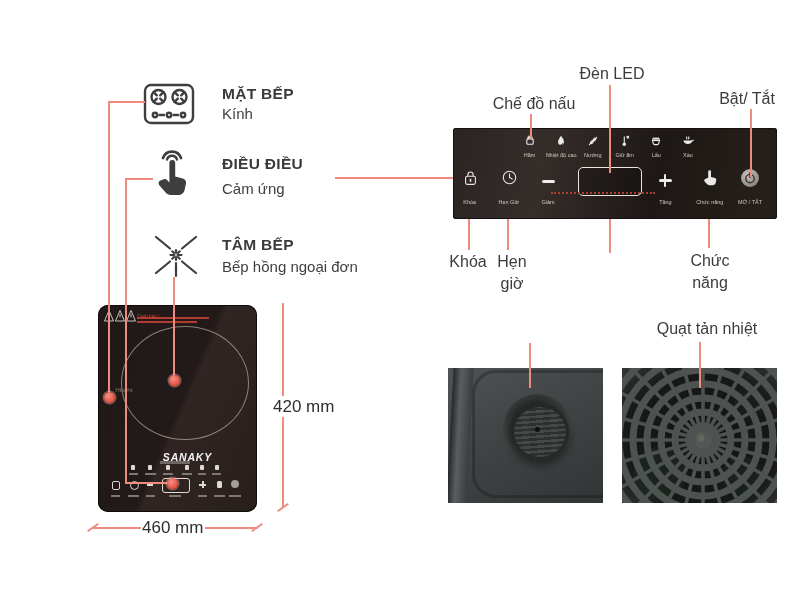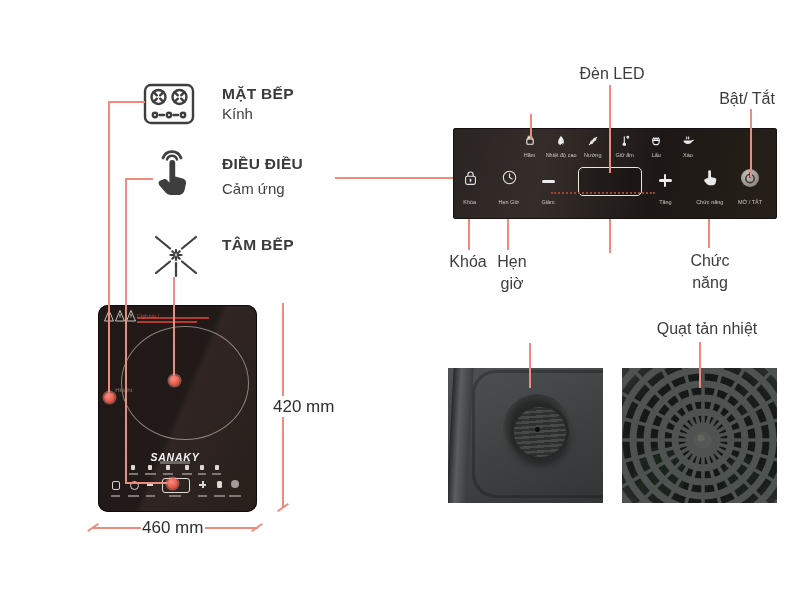--- a/index.html
+++ b/index.html
@@ -87,20 +87,21 @@
     <line x1="19.5" y1="23" x2="23.5" y2="23"></line>
       <line x1="26.5" y1="23" x2="30.5" y2="23"></line>
     <line x1="25" y1="18" x2="25" y2="20.8"></line>
       <line x1="25" y1="25.2" x2="25" y2="28"></line>
     <line x1="21.3" y1="19.3" x2="23" y2="21"></line>
       <line x1="28.7" y1="19.3" x2="27" y2="21"></line>
     <line x1="21.3" y1="26.7" x2="23" y2="25"></line>
       <line x1="28.7" y1="26.7" x2="27" y2="25"></line>
   </svg>
   <div class="abs f-title" style="left:222px;top:236px">TÂM BẾP</div>
+  <div class="abs f-sub" style="left:222px;top:258px">Bếp hồng ngoại đơn</div>
 
   <div class="cooker">
     <svg class="abs" style="left:5px;top:4px" width="34" height="14" viewBox="0 0 34 14" fill="none" stroke="#c8c4bf" stroke-width="1">
       <path d="M6 1.5 L10.5 12 H1.5 Z"></path>
         <line x1="6" y1="5" x2="6" y2="8.5"></line>
       <path d="M17 1.5 L21.5 12 H12.5 Z"></path>
         <line x1="17" y1="5" x2="17" y2="8.5"></line>
       <path d="M28 1.5 L32.5 12 H23.5 Z"></path>
         <line x1="28" y1="5" x2="28" y2="8.5"></line>
     </svg>
@@ -108,21 +109,21 @@
       <span class="sm" style="color:#cf4437;transform:scale(.45);transform-origin:0 0;">Cảnh báo !</span>
     </div>
     <div class="redbar" style="left:39px;top:12px;width:72px;"></div>
     <div class="redbar" style="left:39px;top:16px;width:60px;"></div>
 
     <div class="ring"></div>
     <div class="abs" style="left:4px;top:76px;width:44px;text-align:center;">
       <span class="sm" style="color:#857a6c;transform:scale(.62);">Hilight</span>
     </div>
 
-    <div class="abs" style="left:27px;top:142px;width:100px;text-align:center;">
+    <div class="abs" style="left:14px;top:142px;width:100px;text-align:right;">
       <span class="brand">SANAKY</span>
     </div>
     <div class="minibar" style="left:62px;top:156px;width:30px;height:2.5px;background:#6e6862;"></div>
 
     <div class="mini" style="left:33px;top:160px;width:4px;height:5px;border-radius:1px;"></div>
     <div class="mini" style="left:50px;top:160px;width:4px;height:5px;border-radius:1px;"></div>
     <div class="mini" style="left:68px;top:160px;width:4px;height:5px;border-radius:1px;"></div>
     <div class="mini" style="left:87px;top:160px;width:4px;height:5px;border-radius:1px;"></div>
     <div class="mini" style="left:102px;top:160px;width:4px;height:5px;border-radius:1px;"></div>
     <div class="mini" style="left:117px;top:160px;width:4px;height:5px;border-radius:1px;"></div>
@@ -235,20 +236,21 @@
     </div>
 
     <div class="ctl-lb" style="left:-13px;"><span class="sm">Khóa</span></div>
     <div class="ctl-lb" style="left:26px;"><span class="sm">Hẹn Giờ</span></div>
     <div class="ctl-lb" style="left:65px;"><span class="sm">Giảm</span></div>
     <div class="ctl-lb" style="left:182px;"><span class="sm">Tăng</span></div>
     <div class="ctl-lb" style="left:227px;"><span class="sm">Chức năng</span></div>
     <div class="ctl-lb" style="left:267px;"><span class="sm">MỞ / TẮT</span></div>
   </div>
 
+  <div class="abs callout" style="left:486px;top:93px;width:96px;">Chế đồ nấu</div>
   <div class="abs callout" style="left:577px;top:63px;width:70px;">Đèn LED</div>
   <div class="abs callout" style="left:713px;top:88px;width:68px;">Bật/ Tắt</div>
 
   <div class="abs callout" style="left:444px;top:251px;width:48px;">Khóa</div>
   <div class="abs callout" style="left:489px;top:251px;width:46px;">Hẹn giờ</div>
   <div class="abs callout" style="left:684px;top:250px;width:52px;">Chức năng</div>
 
   <div class="abs callout" style="left:642px;top:318px;width:130px;">Quạt tản nhiệt</div>
 
   <div class="photo" style="left:448px;background:linear-gradient(155deg,#4e5254 0%,#404445 45%,#313536 100%);">

